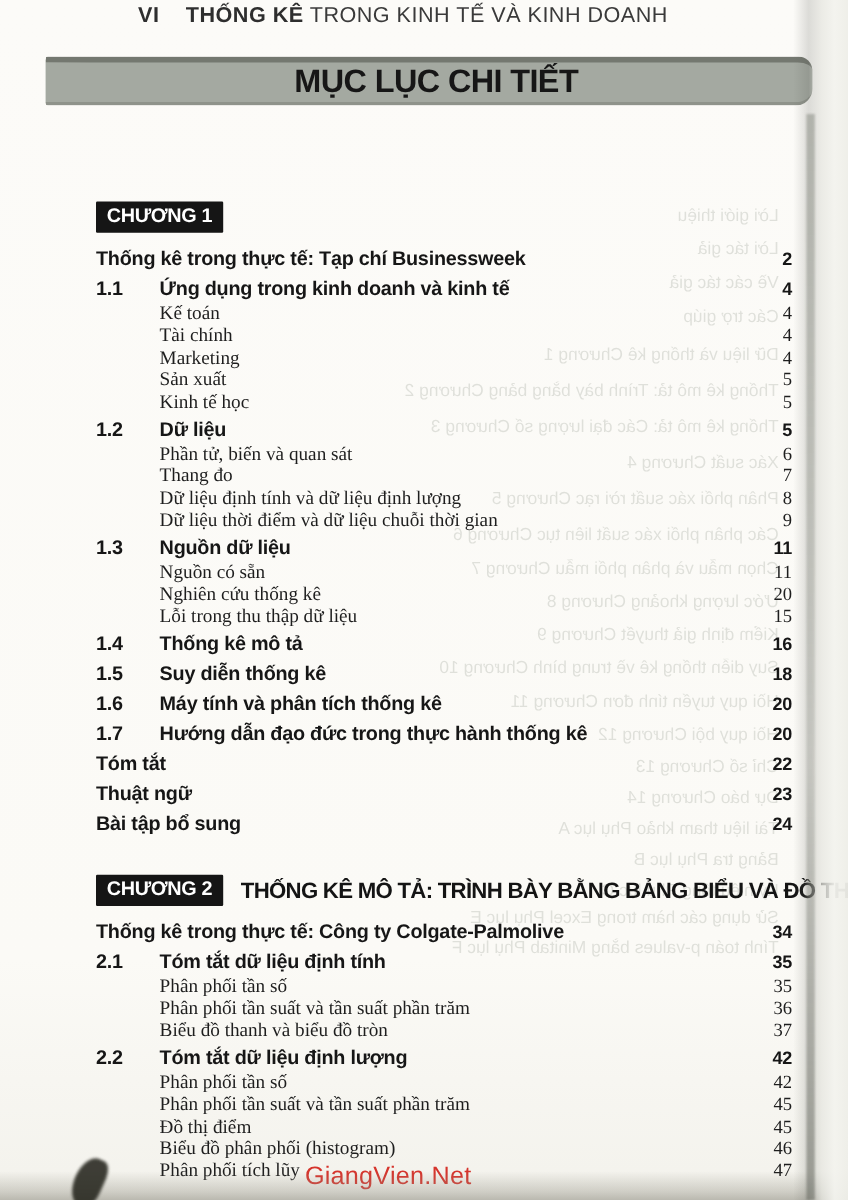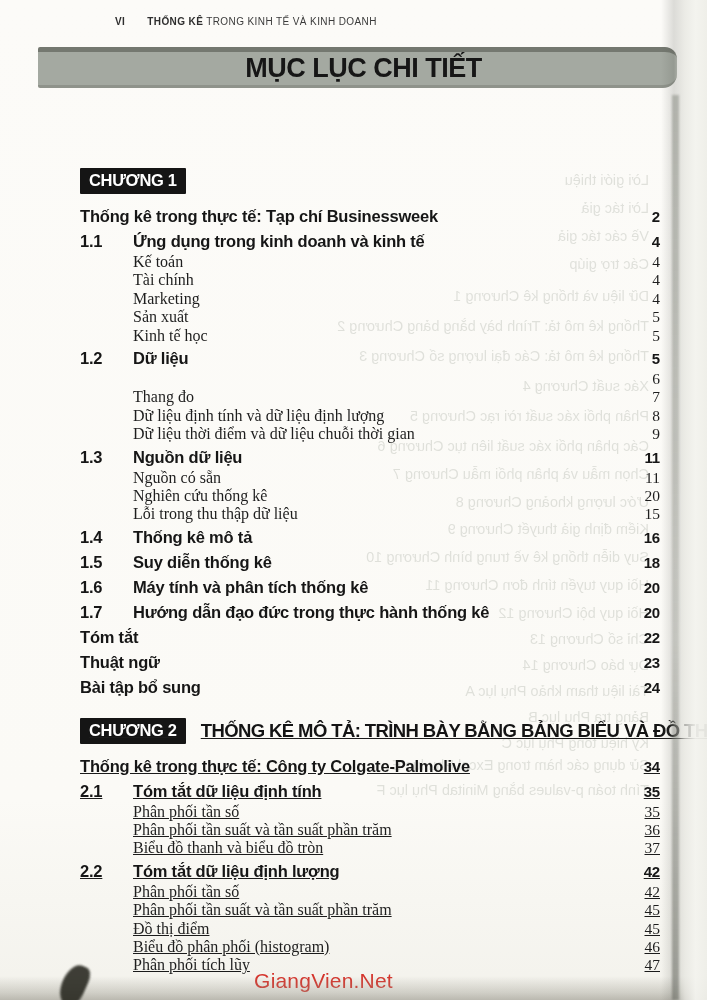--- a/index.html
+++ b/index.html
@@ -8,22 +8,22 @@
     width:707px;height:1000px;
     margin:0 auto;
     background:linear-gradient(180deg,#fcfbf8 0%,#fbfaf6 80%,#f3f2ec 100%);
     overflow:hidden;
     font-family:"Liberation Sans",sans-serif;
     color:#1b1b1b;
   }
 
   
   .runhead{
-    position:absolute;top:16px;left:115px;
-    font-size:10px;letter-spacing:.4px;color:#2e2e2e;
+    position:absolute;top:2px;left:115px;
+    font-size:18px;letter-spacing:.4px;color:#2e2e2e;
     white-space:nowrap;
   }
   .runhead .folio{font-weight:700;margin-right:22px;}
   .runhead .rh-bold{font-weight:700;}
   .runhead .rh-rest{font-weight:400;color:#3a3a3a;}
 
   
   .banner{
     position:absolute;left:38px;right:30px;top:47px;height:41px;
     background:#a4a9a1;
@@ -58,21 +58,21 @@
   .badge{
     background:#151515;color:#fff;
     font-weight:700;font-size:16.5px;letter-spacing:-.3px;
     padding:3px 9px 4px 9px;border-radius:1px;
     flex:0 0 auto;
   }
   .chap-title{
     font-weight:700;font-size:18.5px;letter-spacing:-.6px;
     margin-left:15px;color:#141414;white-space:nowrap;
   }
-  .chapter-2{margin-top:19px;text-decoration:underline;}
+  .chapter-2{margin-top:30px;}
 
   .row{display:flex;align-items:baseline;}
   .row .num{flex:0 0 53px;font-weight:700;font-size:16.5px;}
   .row .label{flex:0 1 auto;white-space:nowrap;}
   .row .pg{margin-left:auto;padding-left:8px;}
 
   .row.part,.row.section{
     height:23px;line-height:22px;margin-top:2px;
     font-weight:700;font-size:16.5px;letter-spacing:-.2px;color:#161616;
   }
@@ -197,20 +197,21 @@
     <span class="label">Kinh tế học</span>
     <span class="pg">5</span>
   </div>
         <div class="row section">
     <span class="num">1.2</span>
     <span class="label">Dữ liệu</span>
     <span class="pg">5</span>
   </div>
         <div class="row sub">
     <span class="num"></span>
+    <span class="label">Phần tử, biến và quan sát</span>
     <span class="pg">6</span>
   </div>
         <div class="row sub">
     <span class="num"></span>
     <span class="label">Thang đo</span>
     <span class="pg">7</span>
   </div>
         <div class="row sub">
     <span class="num"></span>
     <span class="label">Dữ liệu định tính và dữ liệu định lượng</span>

